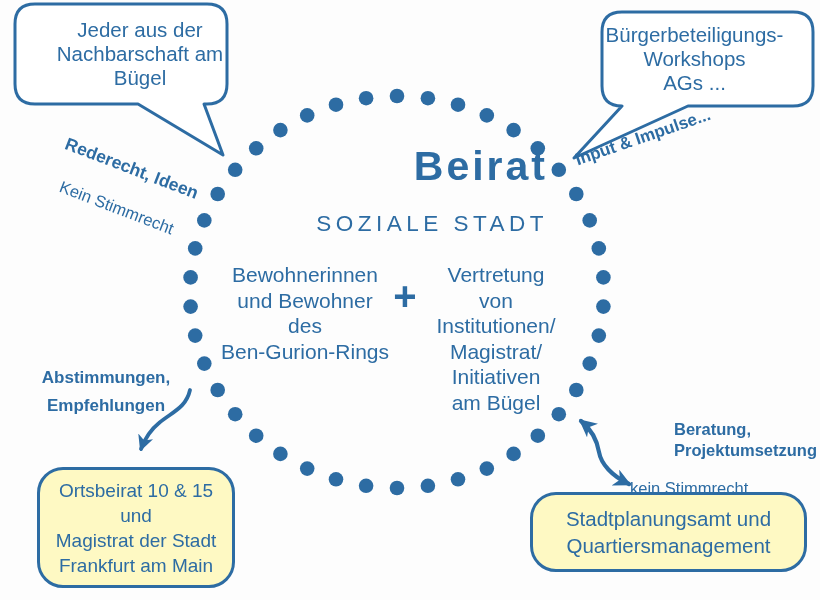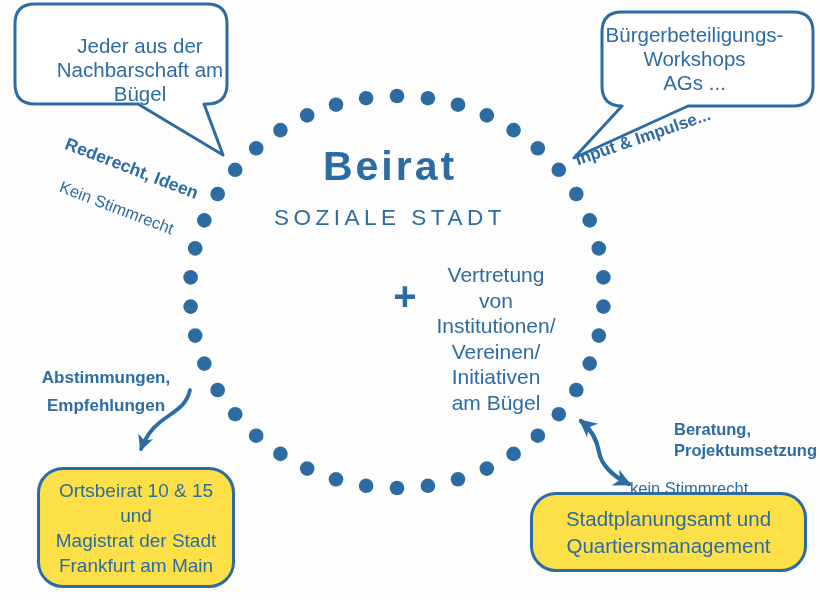--- a/index.html
+++ b/index.html
@@ -18,26 +18,26 @@
   .bubble-shape { fill: #fff; stroke: var(--blue); stroke-width: 3; stroke-linejoin: round; }
   .arrow-path { fill: none; stroke: var(--blue); stroke-linecap: round; }
   .arrow-head { fill: var(--blue); }
   .txt { position: absolute; color: var(--blue); white-space: pre-line; text-align: center; }
   .bubble-text {
     display: flex; align-items: center; justify-content: center;
     font-size: 20.5px; line-height: 24px; font-weight: 400;
   }
   .round-box {
     position: absolute; border: 3px solid var(--blue); border-radius: 26px;
-    background: #fde047; display: flex; align-items: center; justify-content: center;
+    background: #fef9c3; display: flex; align-items: center; justify-content: center;
   }
   .round-box .txt { position: static; }
   .title-block { line-height: 1; }
   .title-main { font-size: 41px; font-weight: 700; letter-spacing: 3px; line-height: 44px; }
-  .title-sub1 { font-size: 22.5px; letter-spacing: 4.5px; line-height: 27px; margin-top: 0; }
+  .title-sub1 { font-size: 22.5px; letter-spacing: 4.5px; line-height: 27px; margin-top: 6px; }
   .title-sub2 { font-size: 22.5px; letter-spacing: 1.5px; line-height: 27px; }
   .col-text { font-size: 21px; line-height: 25.5px; }
   .plus-sign { font-size: 40px; font-weight: 700; line-height: 40px; }
   .voting { font-size: 21px; }
   .lbl-bold { font-weight: 700; }
   .rot { transform-origin: 0 0; }
 </style>
 </head>
 <body>
 
@@ -97,44 +97,48 @@
 
     <path class="arrow-path" stroke-width="3.8" marker-end="url(#ah)" d="M 190,390 C 186,408 172,412 159,423 C 149,431 144,441 141,449"></path>
 
     <path class="arrow-path" stroke-width="4.2" marker-start="url(#ah)" marker-end="url(#ah)" d="M 581,421 C 592,430 597,440 599,452 C 601,464 612,476 629,484"></path>
 
     <path class="bubble-shape" d="M 35,4 H 207 Q 227,4 227,24 V 84 Q 227,104 207,104 H 204 L 223,155 L 138,104 H 35 Q 15,104 15,84 V 24 Q 15,4 35,4 Z"></path>
 
     <path class="bubble-shape" d="M 622,12 H 793 Q 813,12 813,32 V 86 Q 813,106 793,106 H 688 L 574,158 L 622,106 Q 602,106 602,86 V 32 Q 602,12 622,12 Z"></path>
   </svg>
 
-  <div class="txt bubble-text" style="left:15px; top:20px; width:250px; height:100px;">Jeder aus der
+  <div class="txt bubble-text" style="left:15px; top:4px; width:250px; height:100px;">Jeder aus der
 Nachbarschaft am
 Bügel</div>
   <div class="txt bubble-text" style="left:602px; top:12px; width:185px; height:94px;">Bürgerbeteiligungs-
 Workshops
 AGs ...</div>
 
   <div class="txt rot" style="left:72px; top:112px; width:152px; transform:rotate(21deg); line-height:21px;">
     <div class="lbl-bold" style="font-size:17.5px;">Rederecht, Ideen</div>
     <div style="font-size:16.5px;">Kein Stimmrecht</div>
   </div>
 
   <div class="txt lbl-bold" style="left:580px; top:150px; width:160px; height:22px; transform:rotate(-19deg); transform-origin:0 100%; font-size:17px; text-align:left;">Input &amp; Impulse...</div>
 
-  <div class="txt title-block" style="left:240px; top:128px; width:300px;">
+  <div class="txt title-block" style="left:248px; top:128px; width:300px;text-align:right;">
     <div class="title-main">Beirat</div>
     <div class="title-sub1">SOZIALE STADT</div>
   </div>
 
+  <div class="txt col-text" style="left:215px; top:262px; width:180px;">Bewohnerinnen
+und Bewohner
+des
+Ben-Gurion-Rings</div>
   <div class="txt plus-sign" style="left:384px; top:276px; width:42px;">+</div>
   <div class="txt col-text" style="left:406px; top:262px; width:180px;">Vertretung
 von
 Institutionen/
-Vereinen/
+Magistrat/
 Initiativen
 am Bügel</div>
 
 
   <div class="txt lbl-bold" style="left:36px; top:364px; width:140px; font-size:17px; line-height:28px;">Abstimmungen,
 Empfehlungen</div>
 
   <div class="txt" style="left:630px; top:401px; width:160px; text-align:left;">
     <div class="lbl-bold" style="font-size:16.5px; line-height:20.5px;margin-left:44px;">Beratung,
 Projektumsetzung</div>

